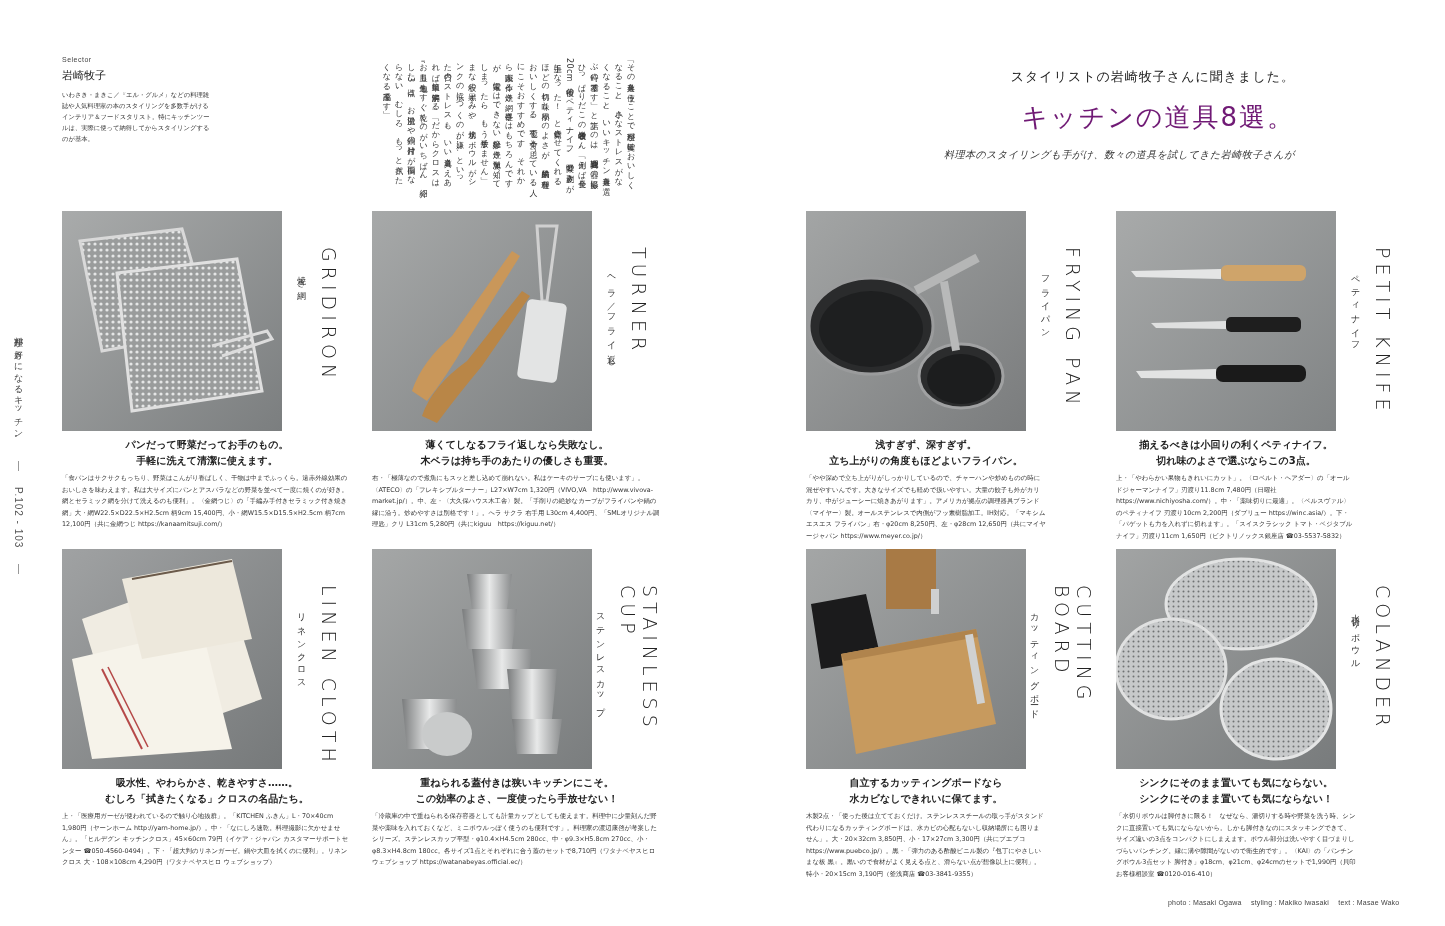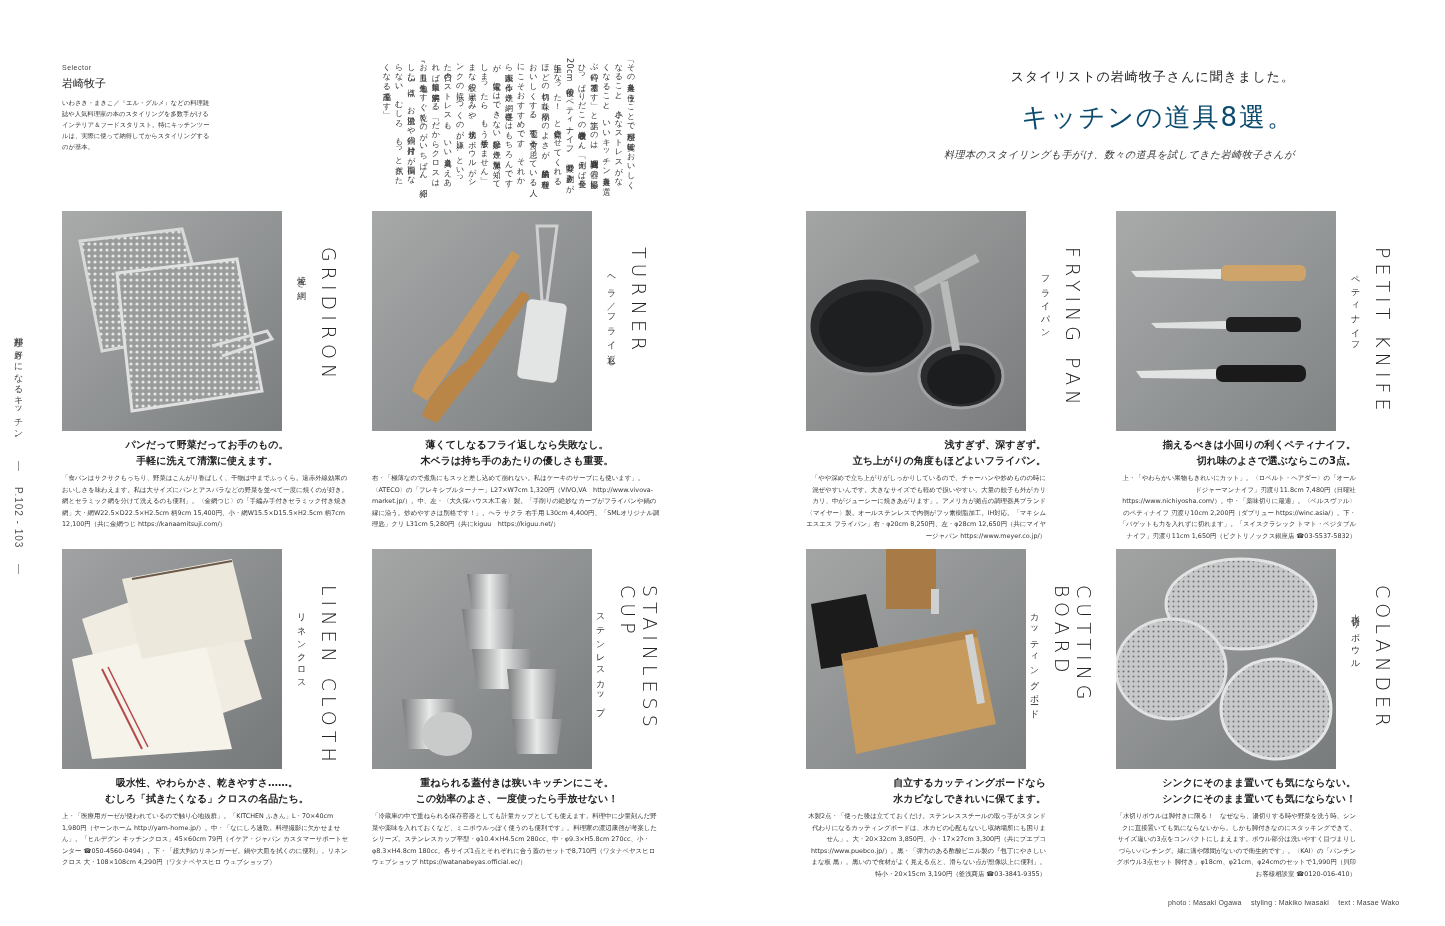--- a/index.html
+++ b/index.html
@@ -5,41 +5,41 @@
   * { box-sizing: border-box; margin: 0; padding: 0; }
   html, body { width: 1445px; height: 926px; background: #ffffff; overflow: hidden; }
   body { position: relative; font-family: "DejaVu Sans", sans-serif; color: #2a2a2a; }
 
   .spine { position: absolute; left: 6px; top: 330px; width: 24px; height: 270px;
     display: flex; flex-direction: column; align-items: center; }
   .spine .run { writing-mode: vertical-rl; font-size: 9px; letter-spacing: 1px; color: #444; }
   .spine .sep { width: 1px; height: 10px; background: #999; margin: 16px 0; }
   .spine .pages { writing-mode: vertical-rl; font-family: "Liberation Sans", sans-serif; font-size: 10px; color: #555; letter-spacing: 1px; }
 
-  .selector { position: absolute; left: 62px; top: 64px; width: 150px; }
+  .selector { position: absolute; left: 62px; top: 56px; width: 150px; }
   .selector .lbl { font-family: "Liberation Sans", sans-serif; font-size: 7px; color: #444; letter-spacing: .5px; }
   .selector .name { font-size: 11px; margin-top: 5px; color: #222; }
   .selector .bio { font-size: 6.3px; line-height: 11px; margin-top: 6px; color: #333; }
 
   .quote { position: absolute; left: 318px; top: 58px; height: 130px; width: 318px;
     writing-mode: vertical-rl; font-size: 8px; line-height: 12.2px; letter-spacing: .4px; color: #333; }
 
   .intro { position: absolute; left: 905px; top: 68px; width: 390px; text-align: right; }
   .intro .sub { font-size: 13px; color: #222; letter-spacing: 1px; }
-  .intro .title { font-size: 26px; margin-top: 14px; color: #0c4a6e; letter-spacing: 2px; font-family: "DejaVu Sans", sans-serif; font-weight: normal; }
+  .intro .title { font-size: 26px; margin-top: 14px; color: #701a75; letter-spacing: 2px; font-family: "DejaVu Sans", sans-serif; font-weight: normal; }
   .intro .desc { font-size: 10px; margin-top: 12px; line-height: 16px; color: #333; letter-spacing: .5px; font-style: italic; }
 
   .card { position: absolute; width: 290px; }
   .photo { position: absolute; left: 0; top: 0; width: 220px; height: 220px; background: #8b8e8f; overflow: hidden; }
   .vlabel { position: absolute; top: 0; width: 70px; height: 220px; display: flex; flex-direction: row-reverse; justify-content: center; gap: 10px; padding-top: 36px; }
   .vlabel .en { writing-mode: vertical-rl; font-family: "DejaVu Sans", sans-serif; font-size: 19px; letter-spacing: 5px; color: #222; font-weight: 300; }
   .vlabel .jp { writing-mode: vertical-rl; font-size: 9px; letter-spacing: 3px; color: #333; padding-top: 22px; }
   .catch { position: absolute; left: 0; top: 226px; width: 290px; text-align: center; font-size: 10px; line-height: 16px; font-weight: bold; color: #222; }
   .body { position: absolute; left: 0; top: 262px; width: 290px; font-size: 6.4px; line-height: 11.5px; color: #333; }
-  .card.right .catch, .card.right .body { width: 240px; text-align: right; }
+  .card.right .catch, .card.right .body { width: 240px; }
 
   .credit { position: absolute; left: 1168px; top: 898px; font-family: "Liberation Sans", sans-serif; font-size: 7px; color: #444; letter-spacing: .2px; }
 </style>
 </head>
 <body>
 
 <div class="spine">
   <span class="run">料理が好きになるキッチン。</span>
   <span class="sep"></span>
   <span class="pages">P.102 - 103</span>

